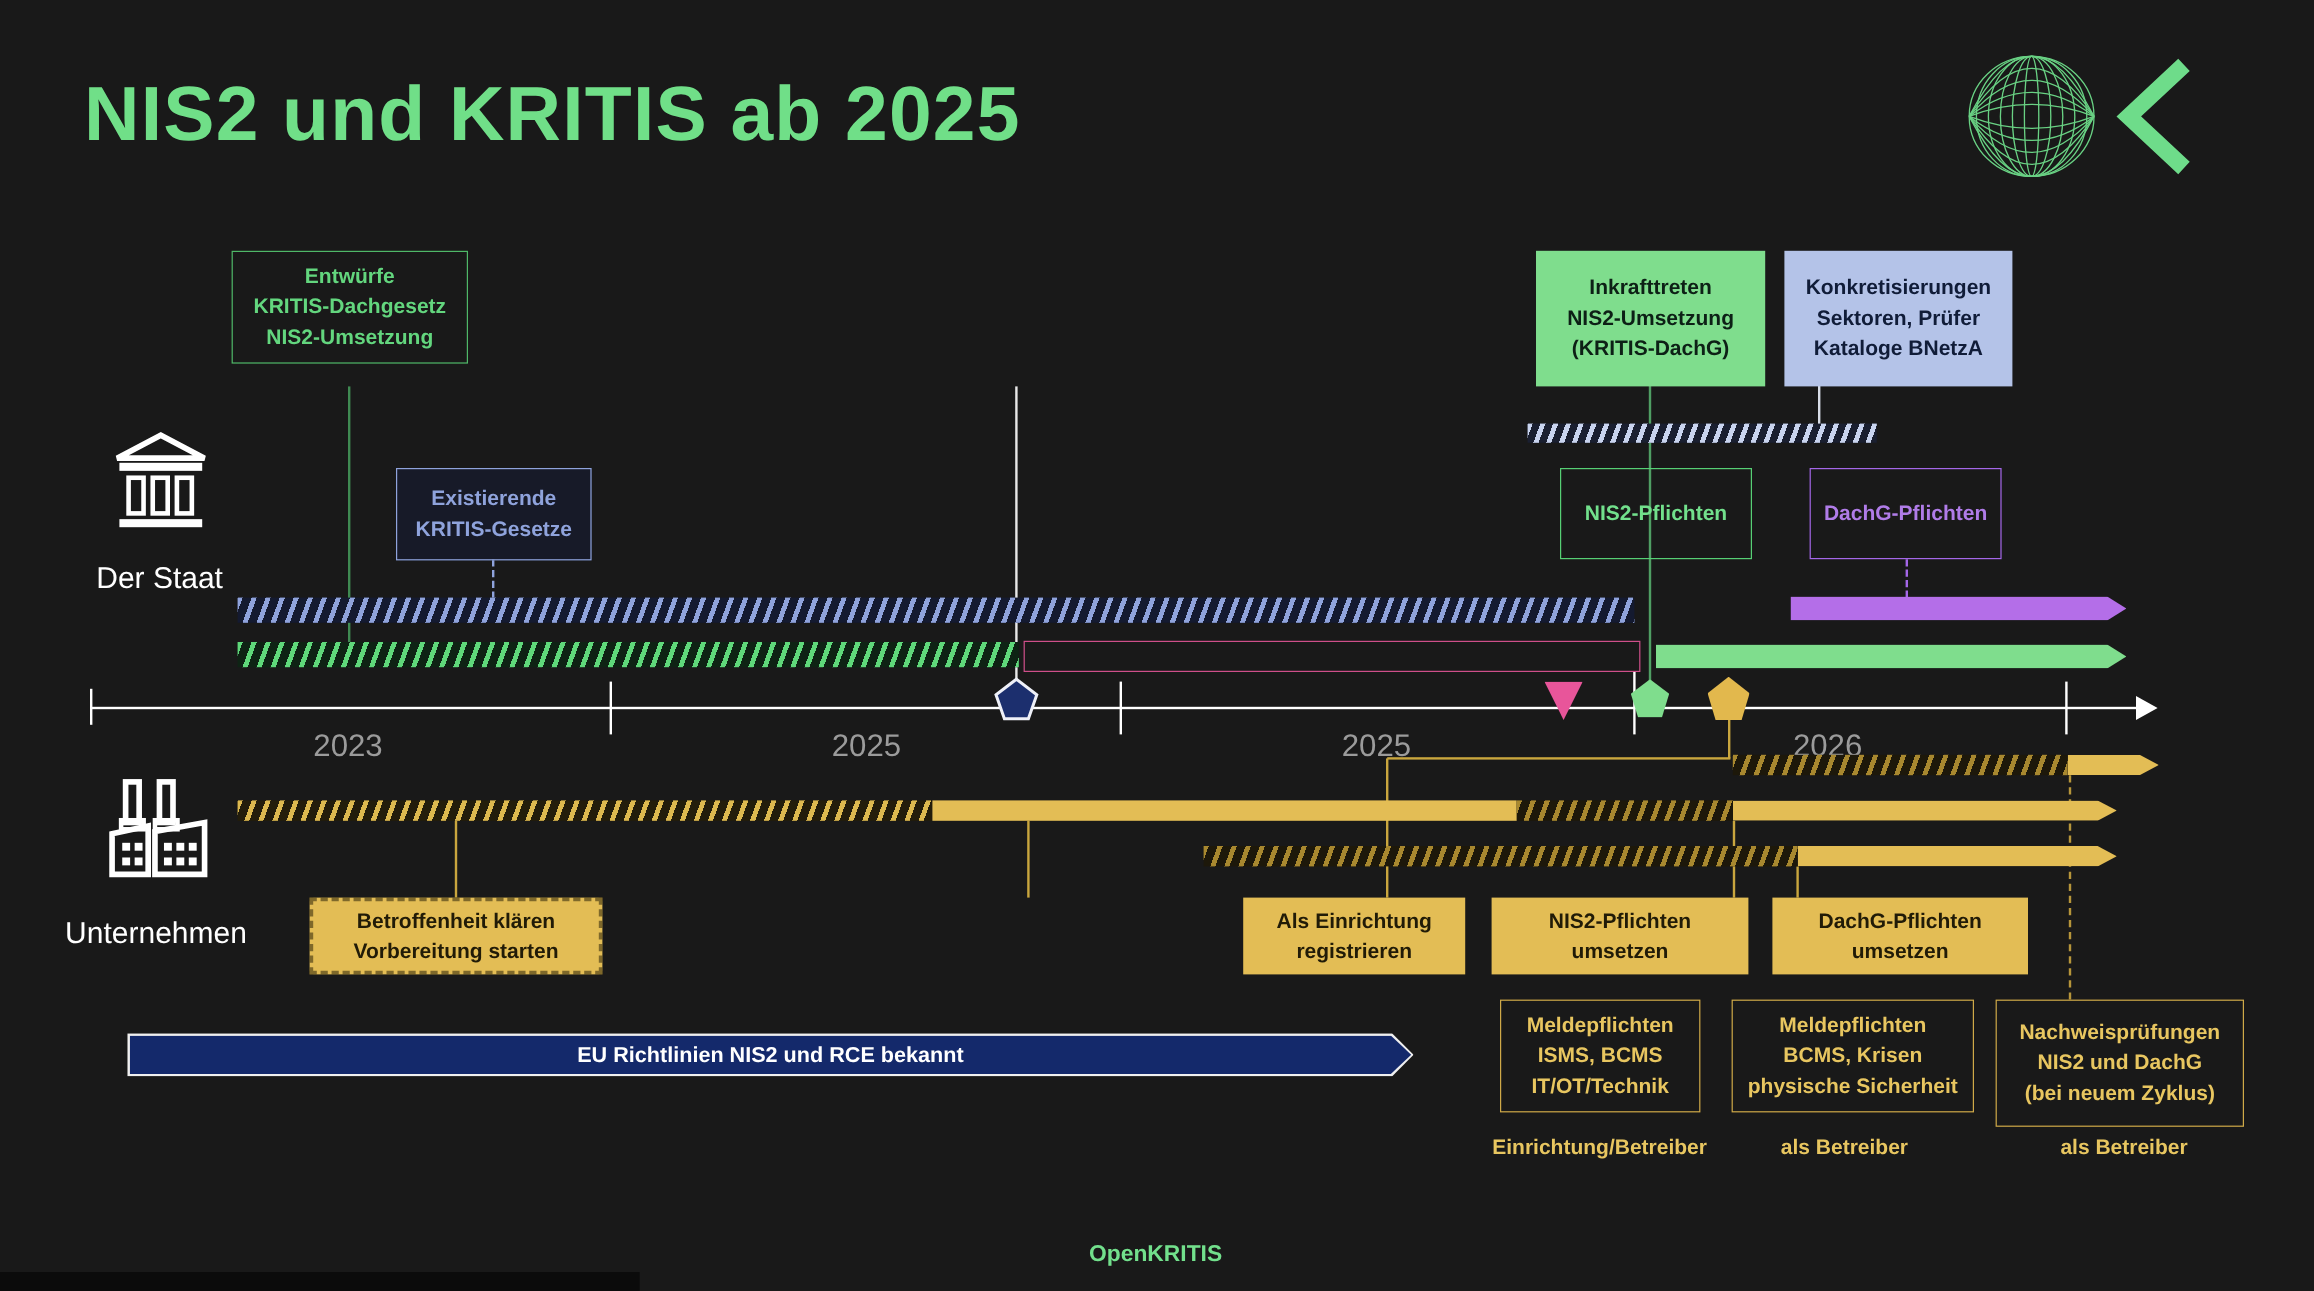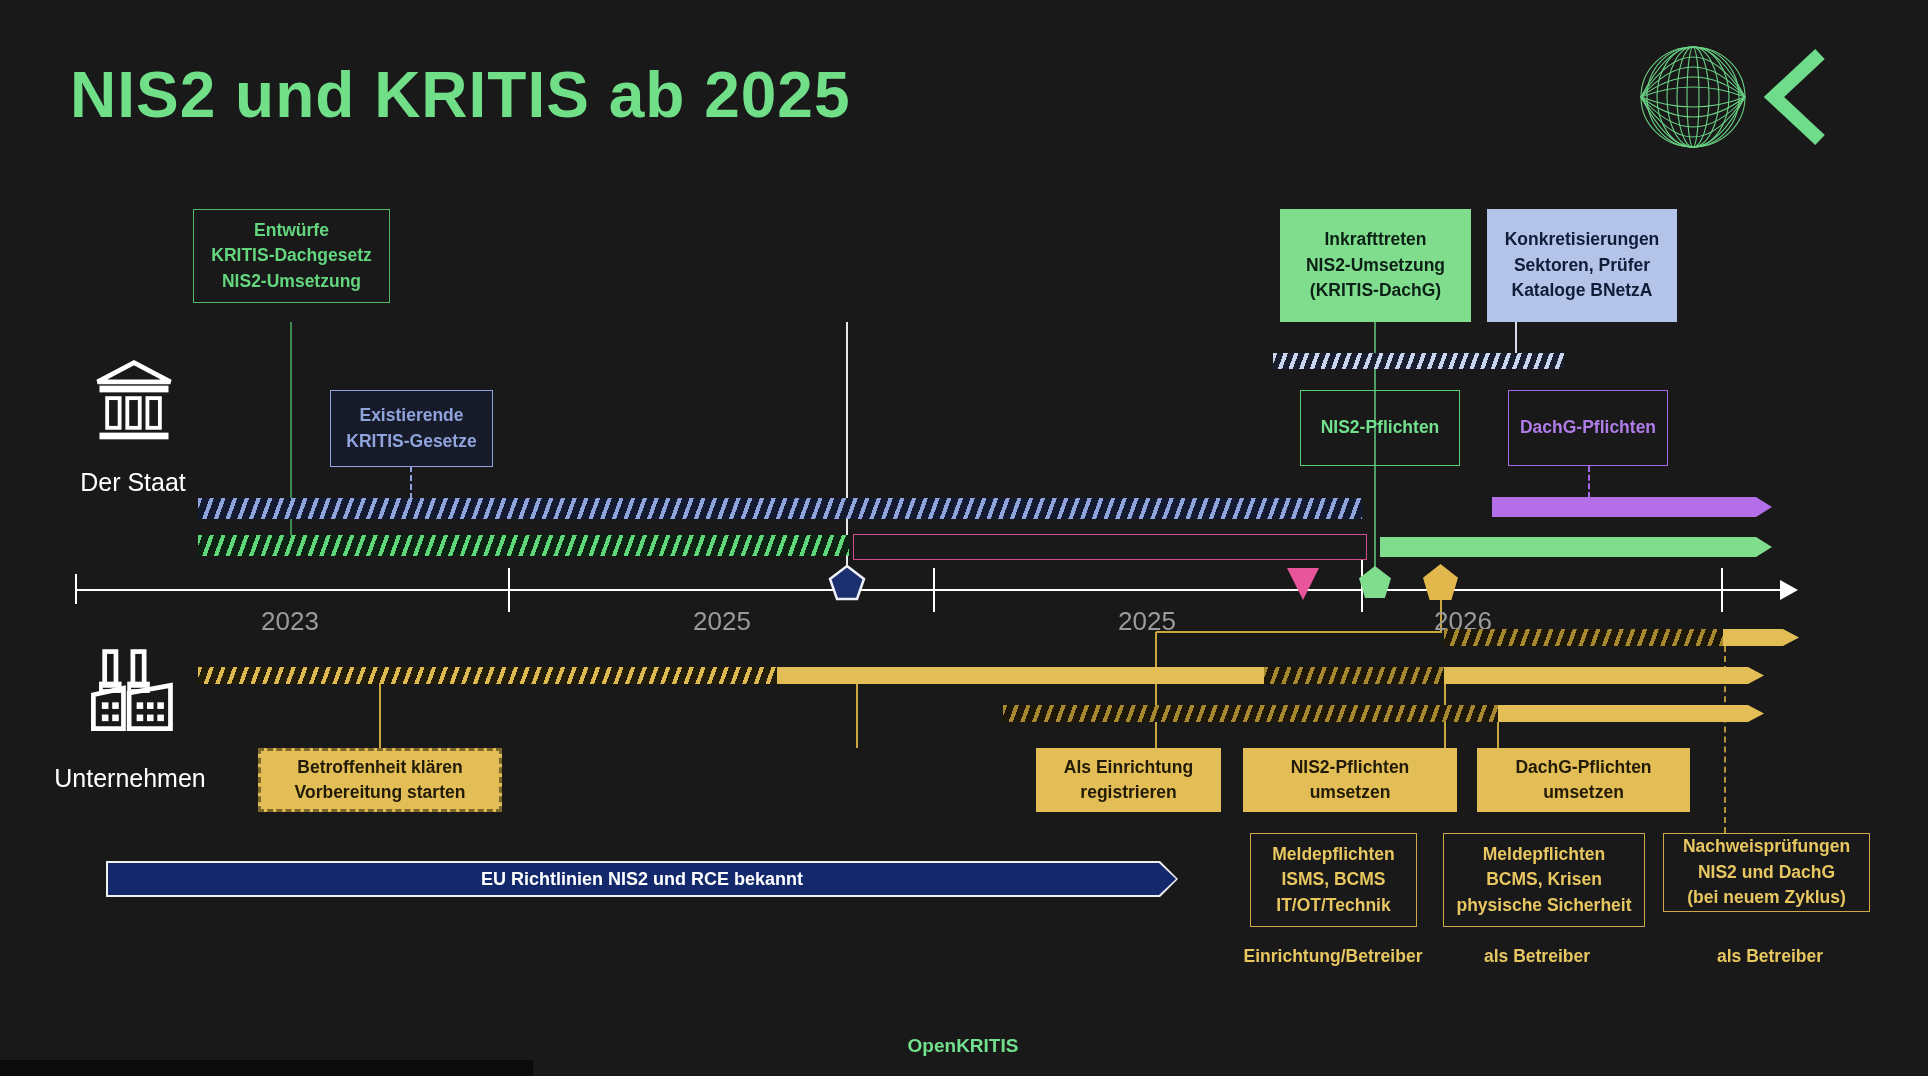--- a/index.html
+++ b/index.html
@@ -114,21 +114,21 @@
   <div class="abs" style="left:1780px;top:580px;width:0;height:0;border-top:10px solid rgba(0,0,0,0);border-bottom:10px solid rgba(0,0,0,0);border-left:18px solid #fff;"></div>
   <div class="abs tick" style="left:75px;top:574px;height:30px;"></div>
   <div class="abs tick" style="left:508px;top:568px;height:44px;"></div>
   <div class="abs tick" style="left:933px;top:568px;height:44px;"></div>
   <div class="abs tick" style="left:1361px;top:560px;height:52px;"></div>
   <div class="abs tick" style="left:1721px;top:568px;height:44px;"></div>
 
   <div class="abs year" style="left:220px;top:606px;">2023</div>
   <div class="abs year" style="left:652px;top:606px;">2025</div>
   <div class="abs year" style="left:1077px;top:606px;">2025</div>
-  <div class="abs year" style="left:1393px;top:606px;">2026</div>
+  <div class="abs year" style="left:1453px;top:606px;">2026</div>
 
   <div class="abs" style="left:828px;top:564px;width:38px;height:38px;">
     <svg width="38" height="38" viewBox="0 0 38 38">
       <polygon points="19,2 36,15 29,35 9,35 2,15" fill="#1c2f6e" stroke="#eef0f8" stroke-width="2.5"></polygon>
     </svg>
   </div>
   <div class="abs tri-down" style="left:1287px;top:568px;width:32px;height:32px;background:#e8559a;"></div>
   <div class="abs pent" style="left:1359px;top:566px;width:32px;height:32px;background:#7fdd8d;"></div>
   <div class="abs pent" style="left:1423px;top:564px;width:35px;height:36px;background:#e2b84d;"></div>
 
@@ -173,21 +173,21 @@
 umsetzen</div>
   <div class="abs box yellow-box" style="left:1477px;top:748px;width:213px;height:64px;">DachG-Pflichten
 umsetzen</div>
 
   <div class="abs box outline-yellow" style="left:1250px;top:833px;width:167px;height:94px;">Meldepflichten
 ISMS, BCMS
 IT/OT/Technik</div>
   <div class="abs box outline-yellow" style="left:1443px;top:833px;width:202px;height:94px;">Meldepflichten
 BCMS, Krisen
 physische Sicherheit</div>
-  <div class="abs box outline-yellow" style="left:1663px;top:833px;width:207px;height:79px;">Nachweisprüfungen
+  <div class="abs box outline-yellow" style="left:1663px;top:833px;width:207px;height:106px;">Nachweisprüfungen
 NIS2 und DachG
 (bei neuem Zyklus)</div>
 
   <div class="abs role" style="left:1223px;top:946px;">Einrichtung/Betreiber</div>
   <div class="abs role" style="left:1427px;top:946px;">als Betreiber</div>
   <div class="abs role" style="left:1660px;top:946px;">als Betreiber</div>
 
   <div class="abs" style="left:106px;top:861px;width:1072px;height:36px;background:#f0f0f0;clip-path:polygon(0 0,calc(100% - 18px) 0,100% 50%,calc(100% - 18px) 100%,0 100%);">
     <div style="position:absolute;inset:2px;background:#14296b;clip-path:polygon(0 0,calc(100% - 17px) 0,100% 50%,calc(100% - 17px) 100%,0 100%);display:flex;align-items:center;justify-content:center;">
       <span style="color:#fff;font-size:18px;font-weight:700;">EU Richtlinien NIS2 und RCE bekannt</span>

